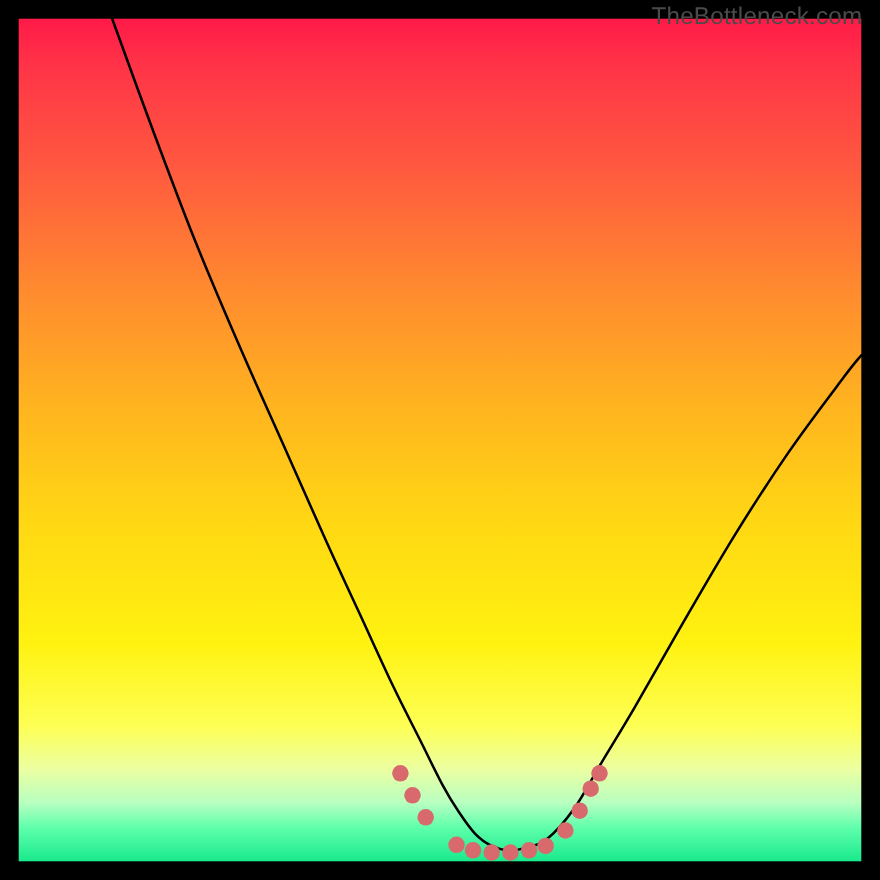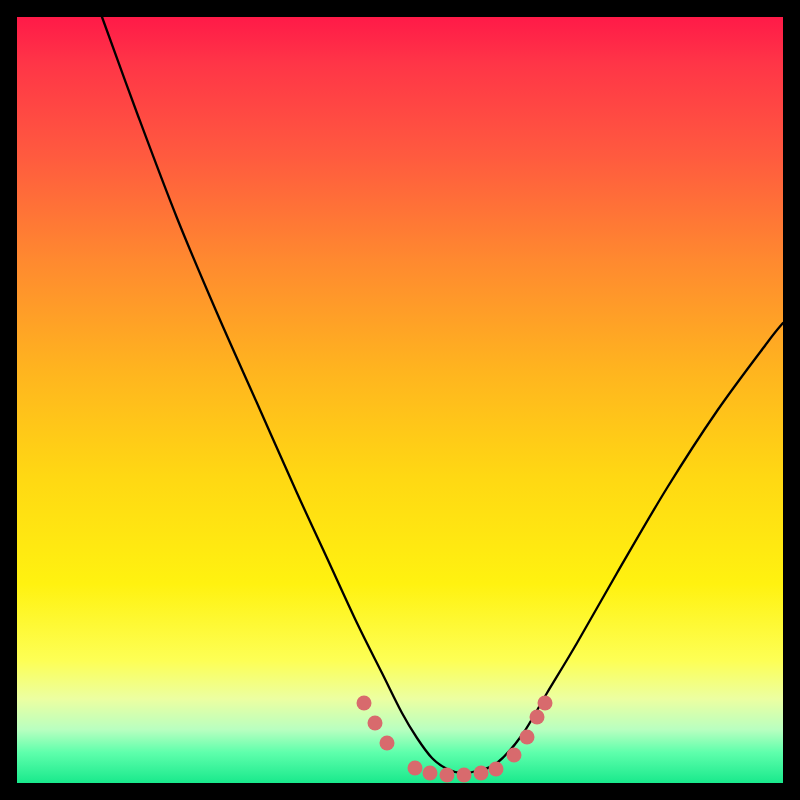--- a/index.html
+++ b/index.html
@@ -77,13 +77,14 @@
         <circle cx="447" cy="758" r="7.5" fill="#d86a6d"></circle>
         <circle cx="464" cy="756" r="7.5" fill="#d86a6d"></circle>
         <circle cx="479" cy="752" r="7.5" fill="#d86a6d"></circle>
         <circle cx="497" cy="738" r="7.5" fill="#d86a6d"></circle>
         <circle cx="510" cy="720" r="7.5" fill="#d86a6d"></circle>
         <circle cx="520" cy="700" r="7.5" fill="#d86a6d"></circle>
         <circle cx="528" cy="686" r="7.5" fill="#d86a6d"></circle>
       </g>
   </svg>
 
+  <div class="watermark">TheBottleneck.com</div>
 </div>
 
 </body></html>

